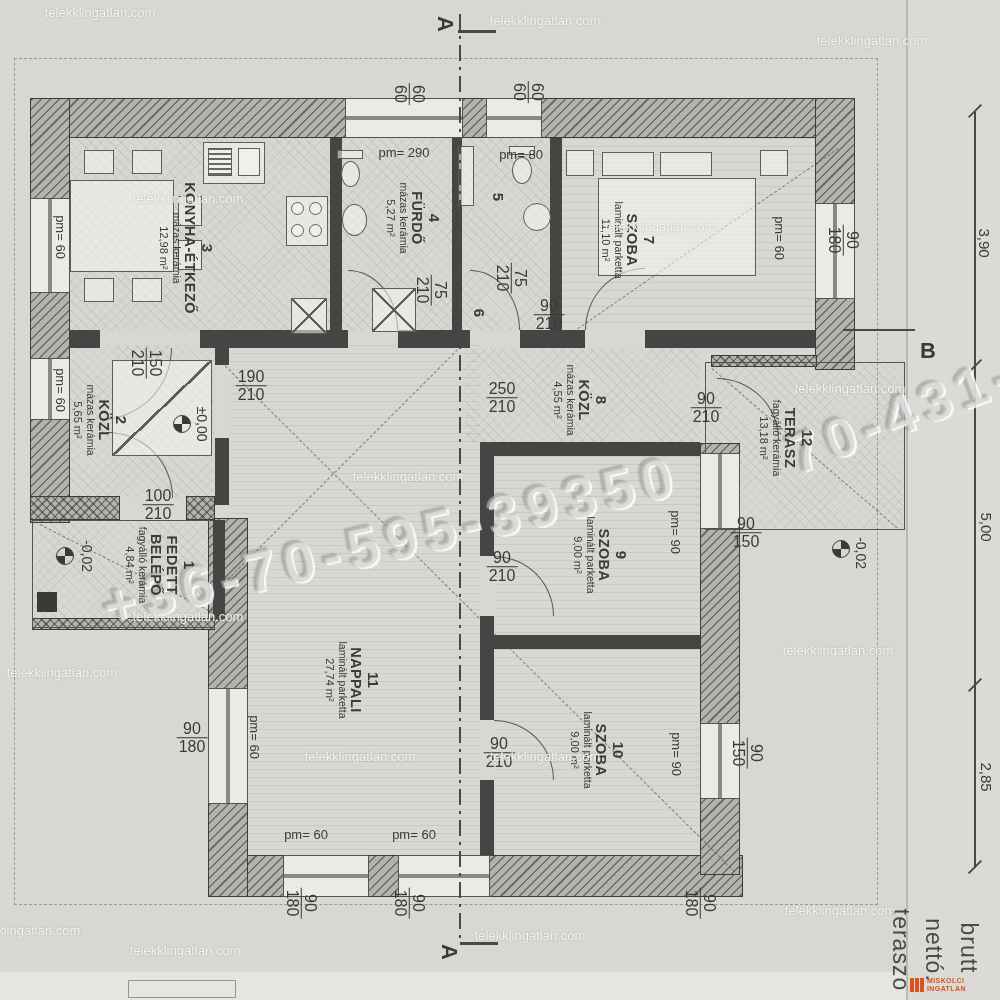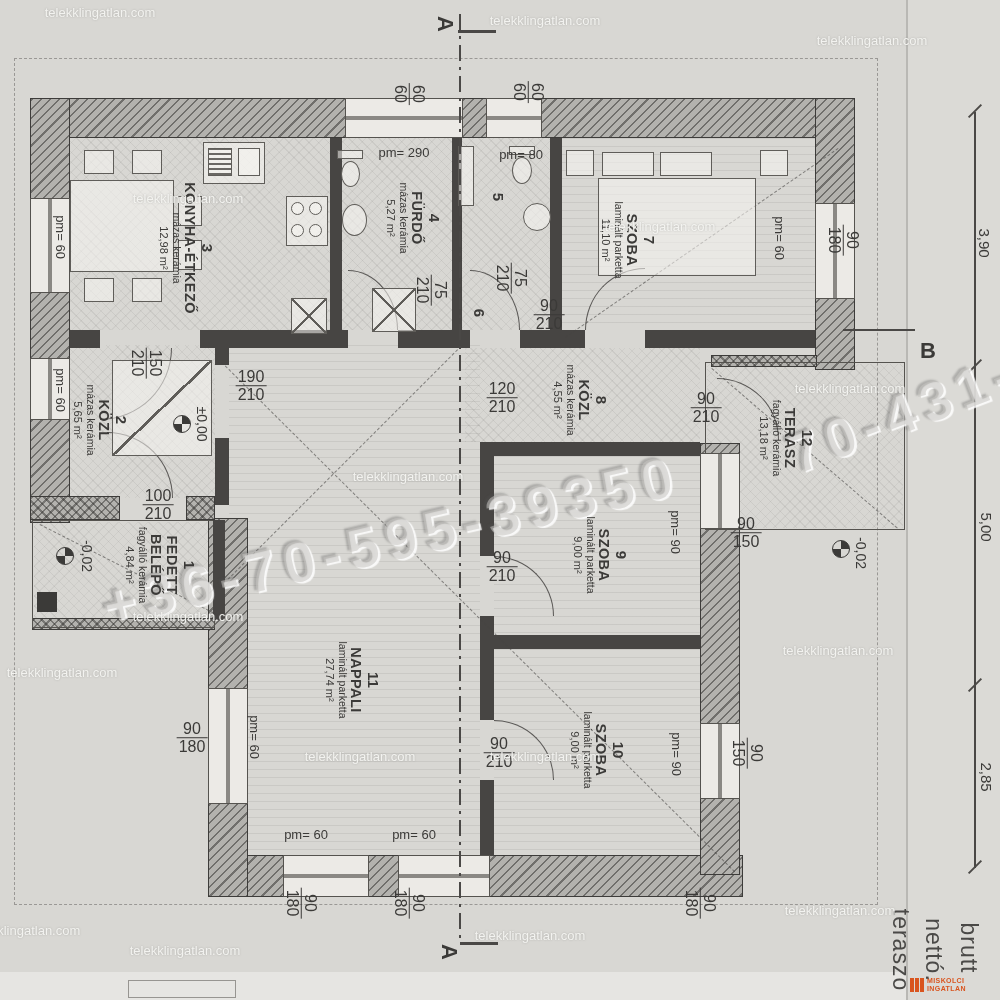--- a/index.html
+++ b/index.html
@@ -279,21 +279,21 @@
         <div class="num">12</div>
         <div class="nm">TERASZ</div>
         <div class="fin">fagyálló kerámia</div>
         <div class="ar">13,18 m²</div>
       </div>
       <div class="dim" style="left: 706px; top: 408px;">
         <div>90</div>
         <div class="b">210</div>
       </div>
       <div class="dim" style="left: 502px; top: 398px;">
-        <div>120</div>
+        <div>250</div>
         <div class="b">210</div>
       </div>
       <div class="dim" style="left: 251px; top: 386px;">
         <div>190</div>
         <div class="b">210</div>
       </div>
       <div class="dim" style="left: 146px; top: 363px; transform: translate(-50%, -50%) rotate(90deg);">
         <div>150</div>
         <div class="b">210</div>
       </div>

